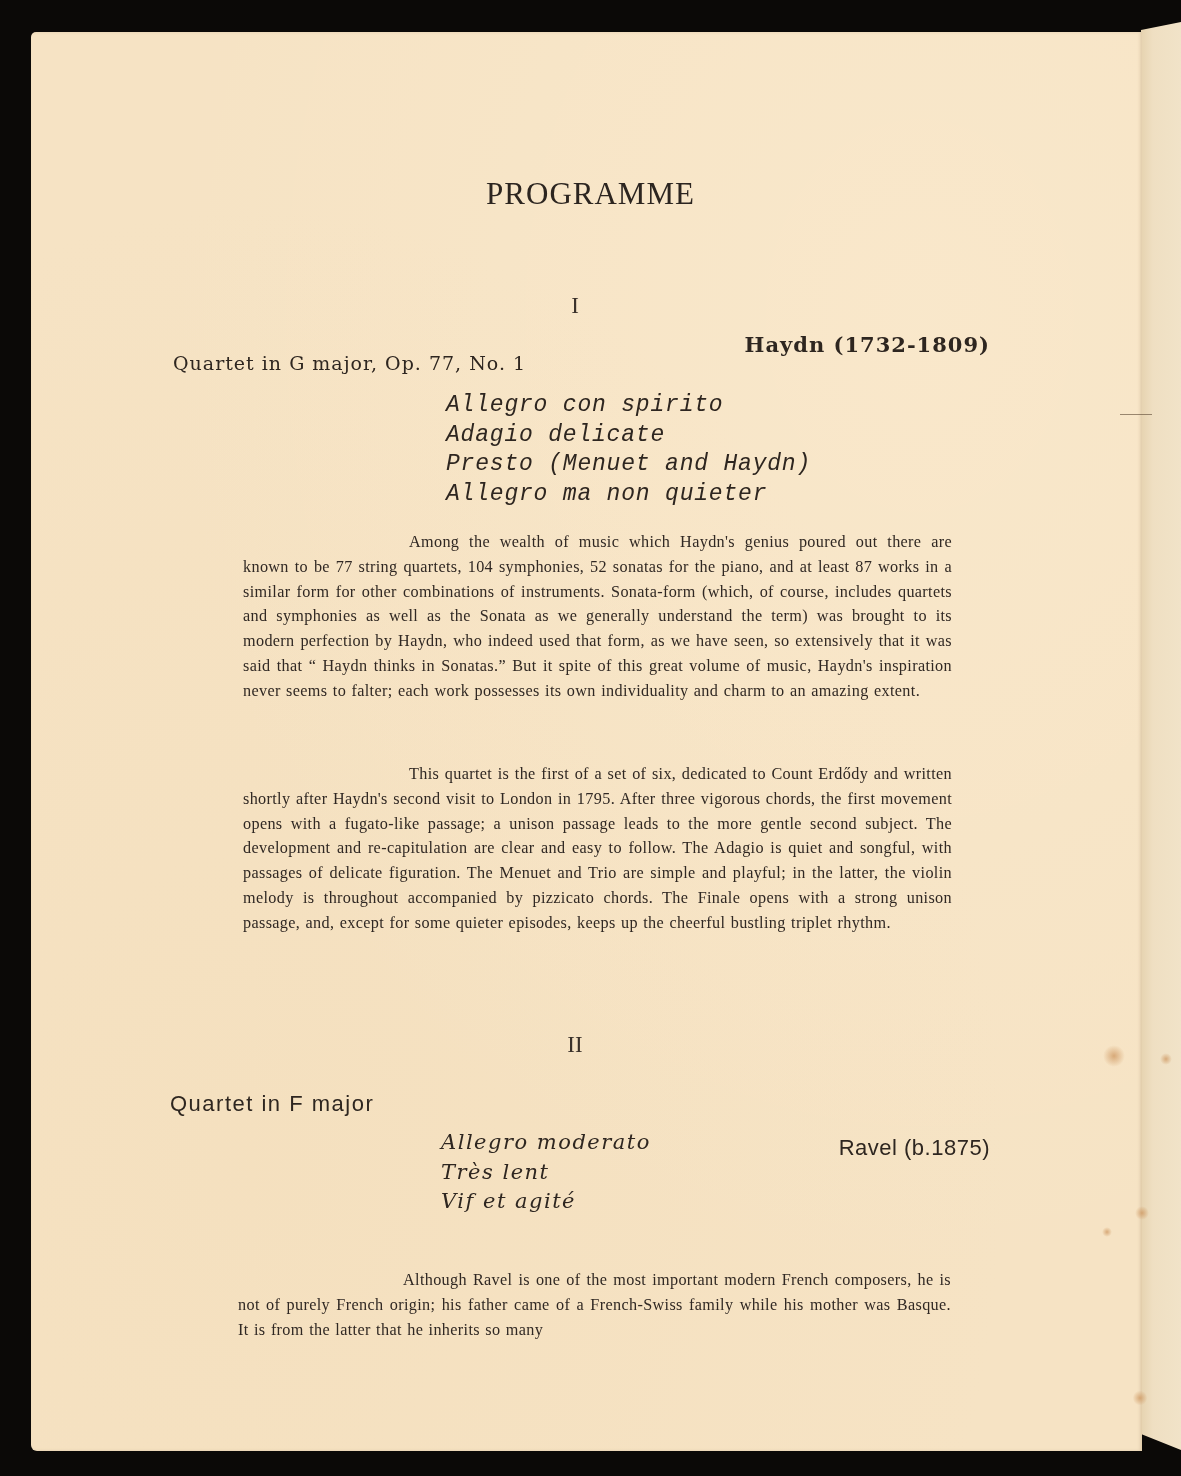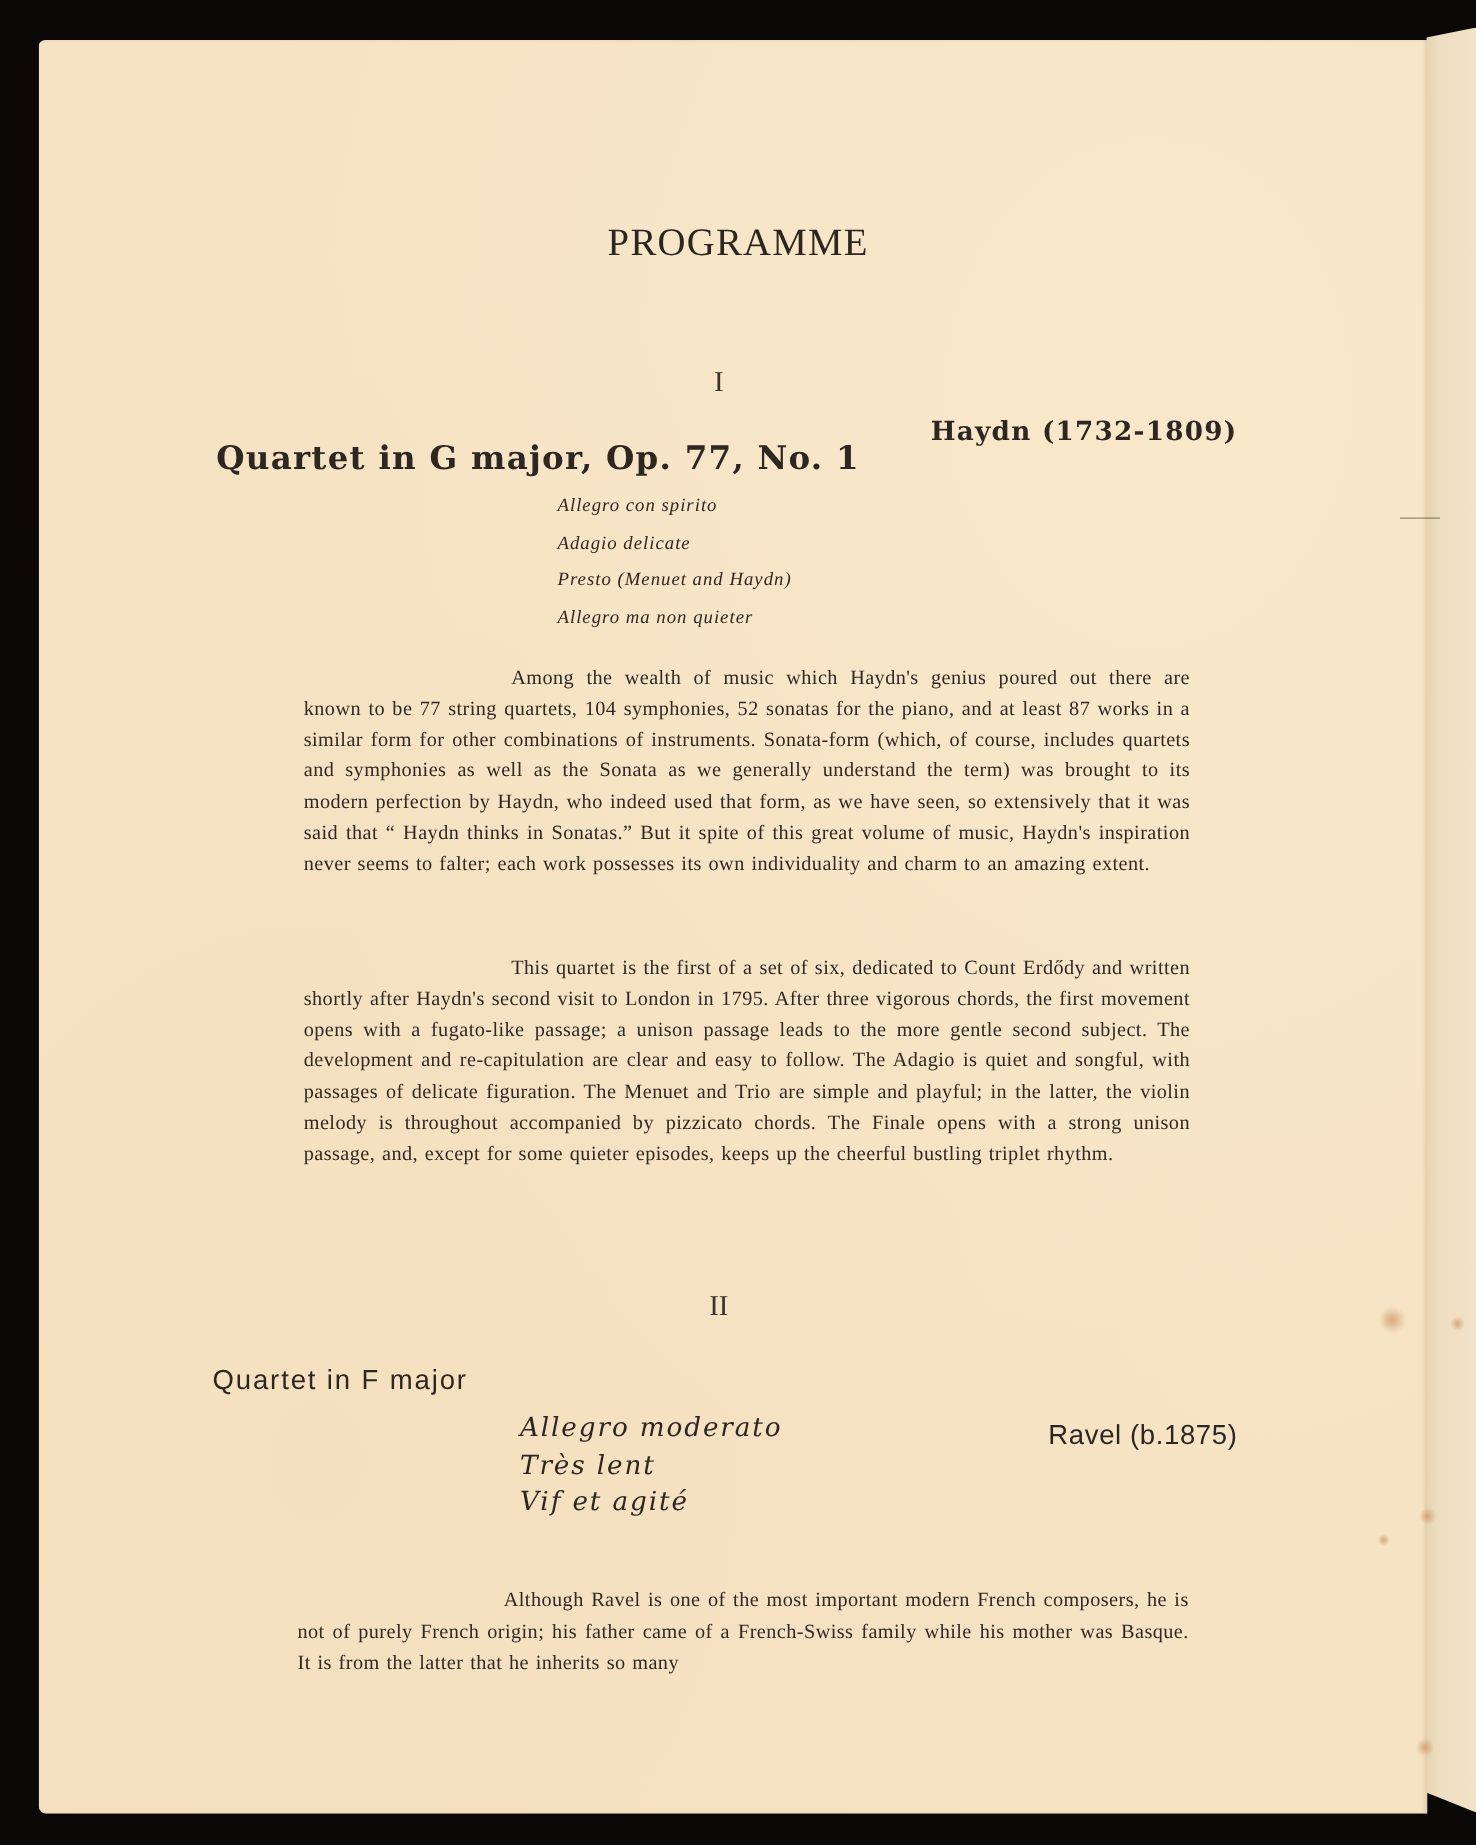--- a/index.html
+++ b/index.html
@@ -80,46 +80,46 @@
     .num-1 { top: 293px; }
     .num-2 { top: 1032px; }
 
     .work-title, .composer {
       position: absolute;
       font-size: 23px;
       letter-spacing: 1px;
       color: #2e2620;
       font-family: "DejaVu Serif", serif;
     }
-    .work-1 { left: 173px; top: 352px; font-weight: bold; font-size: 26px; }
+    .work-1 { left: 173px; top: 352px; font-weight: normal; font-size: 19px; }
     .comp-1 { right: 191px; top: 332px; font-weight: bold; font-size: 21px; }
     .work-2 { left: 170px; top: 1091px; font-family: "Liberation Sans", sans-serif; font-size: 22px; letter-spacing: 1.5px; }
     .comp-2 { right: 191px; top: 1135px; font-family: "Liberation Sans", sans-serif; font-size: 22px; letter-spacing: 0.5px; }
 
     .movements {
       position: absolute;
       list-style: none;
       margin: 0;
       padding: 0;
       font-style: italic;
       color: #2e2620;
     }
     .movements li {
       height: 29.5px;
       line-height: 29.5px;
     }
     .mov-1 {
       left: 446px;
       top: 391px;
-      font-size: 15px;
-      font-family: Liberation Serif, serif;
+      font-size: 23px;
+      font-family: Liberation Mono, monospace;
       letter-spacing: 0.8px;
     }
     .mov-2 {
-      left: 416px;
+      left: 441px;
       top: 1128px;
       font-size: 21px;
       font-family: "DejaVu Serif", serif;
       letter-spacing: 1.5px;
       font-weight: normal;
     }
 
     .para {
       position: absolute;
       left: 227px;

